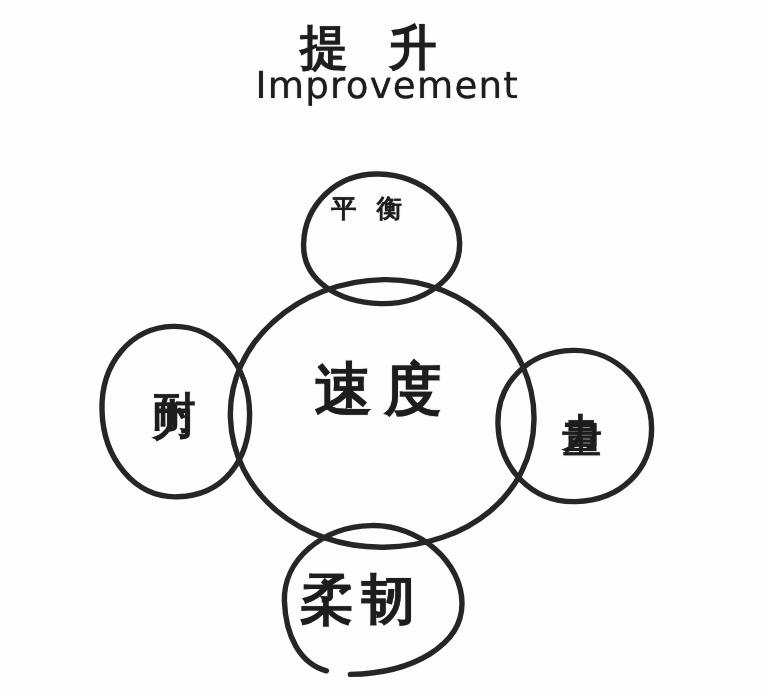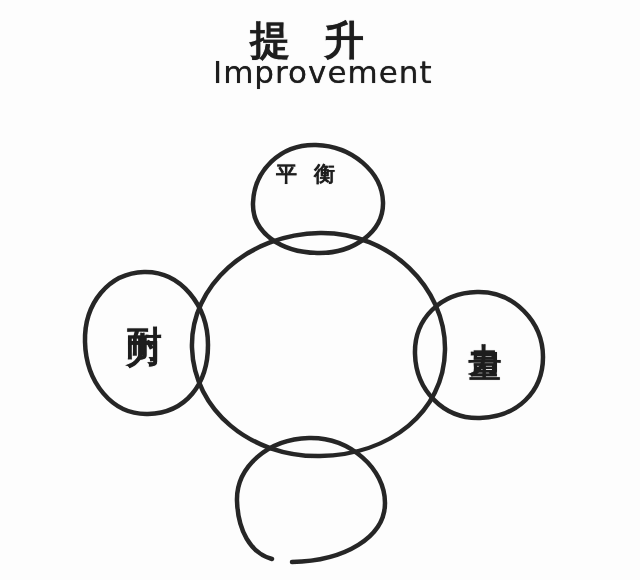--- a/index.html
+++ b/index.html
@@ -43,16 +43,18 @@
       <path d="M 543 357 C 543 392, 517 417, 480 418 C 443 419, 416 390, 415 354 C 414 319, 440 293, 477 292 C 514 291, 543 322, 543 357 Z"></path>
 
       <path d="M 292 562 C 345 561, 385 537, 385 503 C 385 469, 350 437, 309 438 C 268 439, 236 467, 237 501 C 238 530, 250 553, 272 559"></path>
     </g>
   </svg>
 
   <div class="label title-zh">提升</div>
   <div class="label title-en">Improvement</div>
 
   <div class="label lbl-balance">平衡</div>
+  <div class="label lbl-speed">速度</div>
   <div class="label vert lbl-endurance">耐力</div>
   <div class="label vert lbl-strength">力量</div>
+  <div class="label lbl-flex">柔韧</div>
 
 </div>
 
 </body></html>

